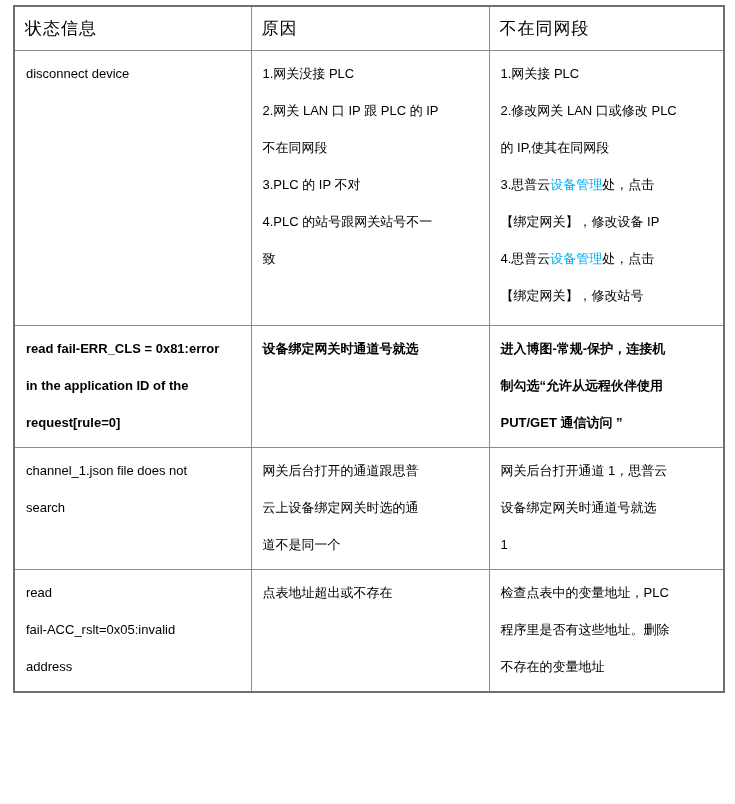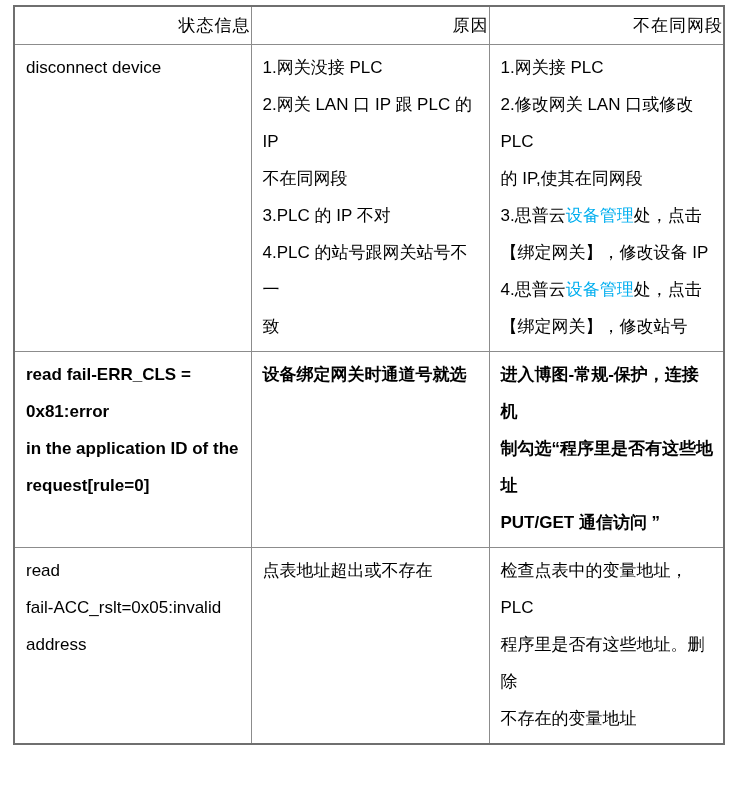--- a/index.html
+++ b/index.html
@@ -31,29 +31,29 @@
   }
   table.tbl th,
   table.tbl td {
     border: 1px solid #8c8c8c;
     box-sizing: border-box;
   }
   table.tbl th {
     height: 38px;
     font-weight: 400;
     font-size: 17px;
-    text-align: right;
+    text-align: left;
     vertical-align: middle;
     letter-spacing: 1px;
-    padding: 0;
+    padding: 10px;
   }
   table.tbl td {
     vertical-align: top;
     padding: 4px 10px 6px 11px;
-    font-size: 17px;
+    font-size: 13px;
     line-height: 37px;
     white-space: pre-line;
     word-break: break-word;
   }
   tr.r1 td { height: 275px; }
   tr.r2 td { height: 120px; }
   tr.r3 td { height: 115px; font-weight: bold; }
   tr.r4 td { height: 120px; }
   tr.r5 td { height: 114px; }
   .link {
@@ -93,22 +93,32 @@
 【绑定网关】，修改设备 IP
 4.思普云</span><span class="link">设备管理</span><span>处，点击
 【绑定网关】，修改站号</span></td>
       </tr>
       <tr class="r3">
         <td>read fail-ERR_CLS = 0x81:error
 in the application ID of the
 request[rule=0]</td>
         <td>设备绑定网关时通道号就选</td>
         <td>进入博图-常规-保护，连接机
-制勾选“程序里是否有这些地址
+制勾选“允许从远程伙伴使用
 PUT/GET 通信访问 ”</td>
+      </tr>
+      <tr class="r4">
+        <td>channel_1.json file does not
+search</td>
+        <td>网关后台打开的通道跟思普
+云上设备绑定网关时选的通
+道不是同一个</td>
+        <td>网关后台打开通道 1，思普云
+设备绑定网关时通道号就选
+1</td>
       </tr>
       <tr class="r5">
         <td>read
 fail-ACC_rslt=0x05:invalid
 address</td>
         <td>点表地址超出或不存在</td>
         <td>检查点表中的变量地址，PLC
 程序里是否有这些地址。删除
 不存在的变量地址</td>
       </tr>

